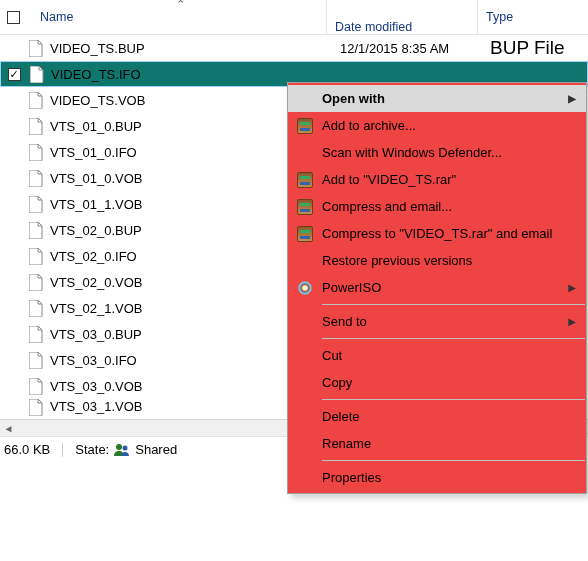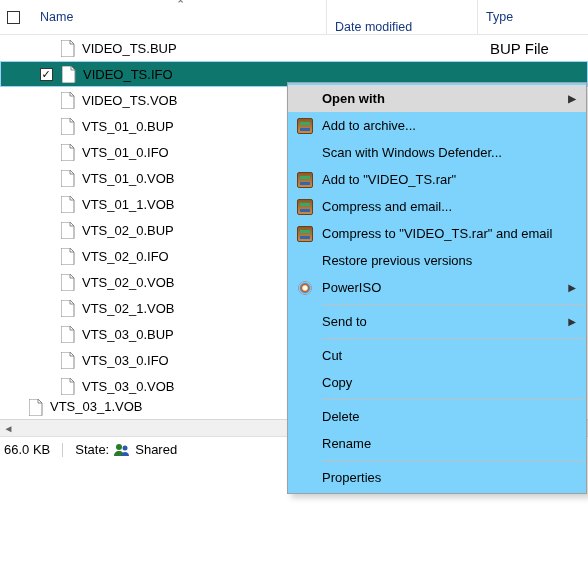--- a/index.html
+++ b/index.html
@@ -9,43 +9,43 @@
   .hdr-checkbox { width: 26px; display:flex; align-items:center; justify-content:center; }
   .hdr-checkbox .box { width:13px; height:13px; border:1px solid #333; }
   .col-name { flex: 0 0 300px; display:flex; align-items:center; padding-left:14px; position:relative; }
   .col-name .sort-arrow { position:absolute; left:150px; top:-2px; font-size:11px; color:#666; }
   .col-name-text { color:#15397f; }
   .col-divider { width:1px; background:#e5e5e5; height:100%; }
   .col-date { flex:0 0 150px; display:flex; align-items:flex-end; padding-left:8px; }
   .col-type { flex:1; display:flex; align-items:center; padding-left:8px; }
 
   .rows { }
-  .row { height:26px; display:flex; align-items:center; font-size:13px; color:#000; position:relative;padding-left:32px; }
+  .row { height:26px; display:flex; align-items:center; font-size:13px; color:#000; position:relative; }
   .row.selected { background:#0f766e; border:1px solid #99d1ff; }
   .row .chk-slot { width:26px; display:flex; align-items:center; justify-content:center; }
   .row .chk-slot .box { width:13px; height:13px; border:1px solid #333; background:#fff; display:flex; align-items:center; justify-content:center; }
   .row .chk-slot .box.checked::after { content:"✓"; font-size:11px; line-height:1; }
   .row .file-icon { width:20px; display:flex; align-items:center; justify-content:center; }
   .row .file-icon svg { display:block; }
   .row .fname { padding-left:4px; }
   .row .date { position:absolute; left:340px; font-size:13px; color:#000; }
-  .row .type { position:absolute; left:490px; font-size:15px; color:#000; }
+  .row .type { position:absolute; left:490px; font-size:19px; color:#000; }
 
   .partial-row { height:20px; display:flex; align-items:flex-start; font-size:13px; padding-left:26px; overflow:hidden; }
   .partial-row .file-icon { width:20px; display:flex; align-items:center; justify-content:center; }
   .partial-row .fname { padding-left:4px; }
 
   .scrollbar-h { height:17px; background:#f0f0f0; border-top:1px solid #d8d8d8; display:flex; align-items:center; }
   .scrollbar-h .arrow { width:17px; height:17px; display:flex; align-items:center; justify-content:center; color:#666; font-size:10px; cursor:pointer; }
 
   .statusbar { height:26px; display:flex; align-items:center; font-size:13px; color:#000; padding-left:4px; gap:4px; border-top:1px solid #e0e0e0; }
   .statusbar .sep { width:1px; height:14px; background:#ccc; margin:0 8px; }
   .statusbar .people-icon { width:18px; height:14px; display:inline-block; position:relative; }
 
-  .context-menu { position:absolute; top:82px; left:287px; width:300px; background:#7dd3fc; border:1px solid #a0a0a0; box-shadow:4px 4px 6px rgba(0,0,0,0.18); font-size:13px; padding:2px 0; }
+  .context-menu { position:absolute; top:82px; left:287px; width:300px; background:#ef4444; border:1px solid #a0a0a0; box-shadow:4px 4px 6px rgba(0,0,0,0.18); font-size:13px; padding:2px 0; }
   .cm-item { height:27px; display:flex; align-items:center; padding-left:34px; position:relative; cursor:default; white-space:nowrap; }
   .cm-item.highlight { background:#dadada; font-weight:600; }
   .cm-item .cm-icon { position:absolute; left:8px; width:18px; height:18px; display:flex; align-items:center; justify-content:center; }
   .cm-sep { height:1px; background:#c0c0c0; margin:3px 1px 3px 34px; }
   .cm-item .arrow-right { position:absolute; right:10px; font-size:10px; color:#333; }
 
   
   .rar-icon { width:16px; height:16px; background:linear-gradient(#8a5a2b,#c98b4b); border:1px solid #6b3f17; border-radius:2px; position:relative; }
   .rar-icon::before { content:""; position:absolute; top:3px; left:2px; right:2px; height:3px; background:#3a6; }
   .rar-icon::after { content:""; position:absolute; bottom:2px; left:2px; right:2px; height:3px; background:#36a; }
@@ -76,20 +76,21 @@
 <div class="rows" id="rows-container">
     <div class="row">
       <span class="chk-slot"></span>
       <span class="file-icon">
         <svg width="14" height="17" viewBox="0 0 14 17">
           <path d="M1 0h8l4 4v12a1 1 0 0 1-1 1H1a1 1 0 0 1-1-1V1a1 1 0 0 1 1-1z" fill="#fff" stroke="#888"></path>
           <path d="M9 0v4h4" fill="none" stroke="#888"></path>
         </svg>
       </span>
       <span class="fname">VIDEO_TS.BUP</span>
+      <span class="date">12/1/2015 8:35 AM</span>
       <span class="type">BUP File</span>
     </div>
     <div class="row selected">
       <span class="chk-slot">
         <span class="box checked"></span>
       </span>
       <span class="file-icon">
         <svg width="14" height="17" viewBox="0 0 14 17">
           <path d="M1 0h8l4 4v12a1 1 0 0 1-1 1H1a1 1 0 0 1-1-1V1a1 1 0 0 1 1-1z" fill="#fff" stroke="#888"></path>
           <path d="M9 0v4h4" fill="none" stroke="#888"></path>

